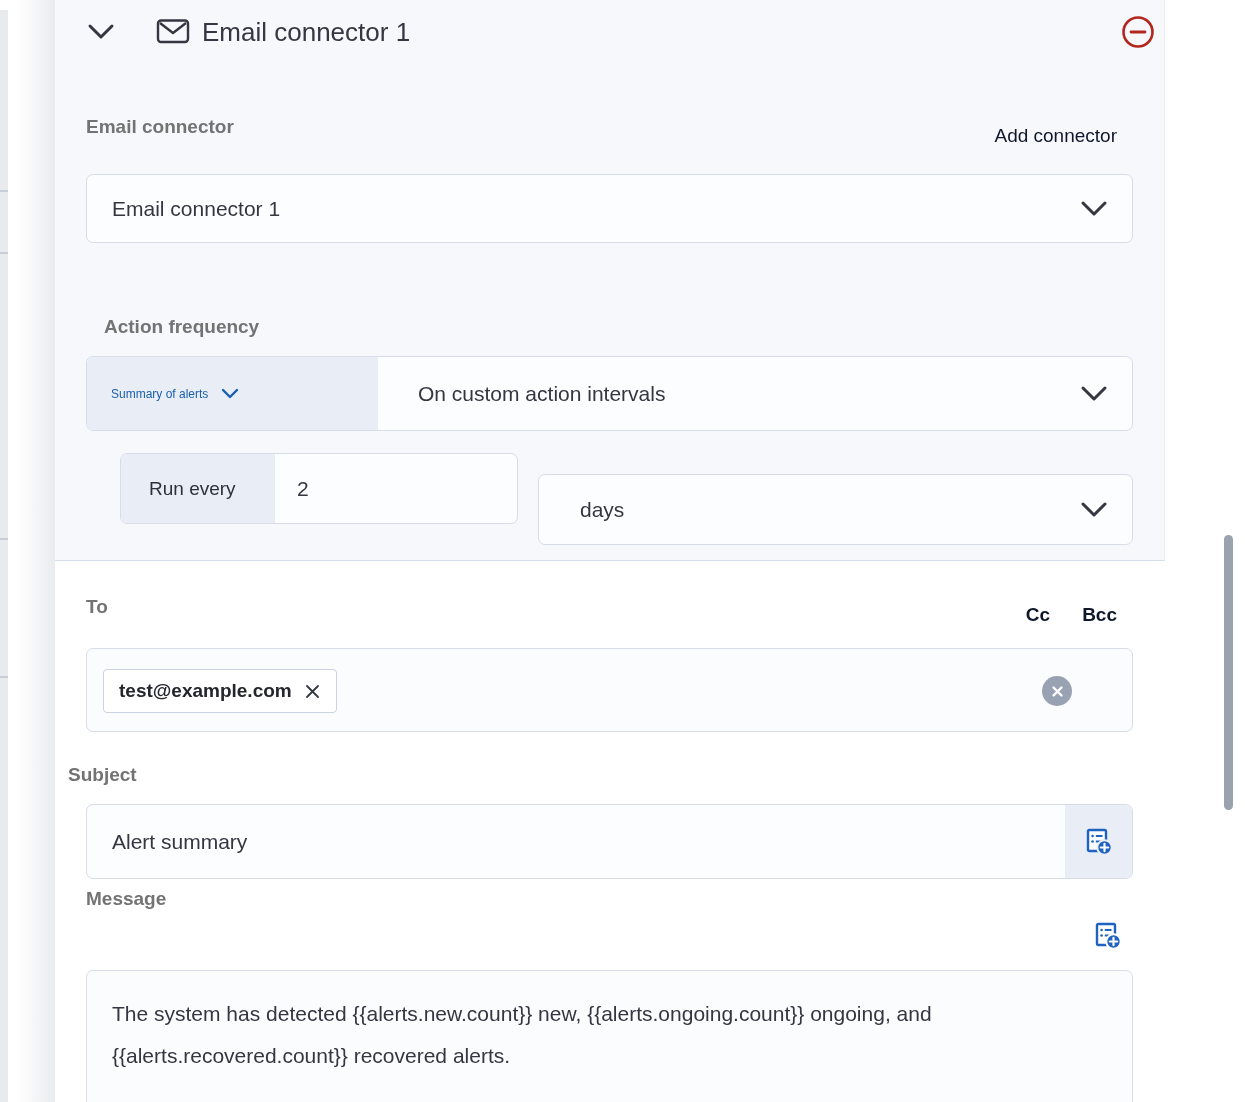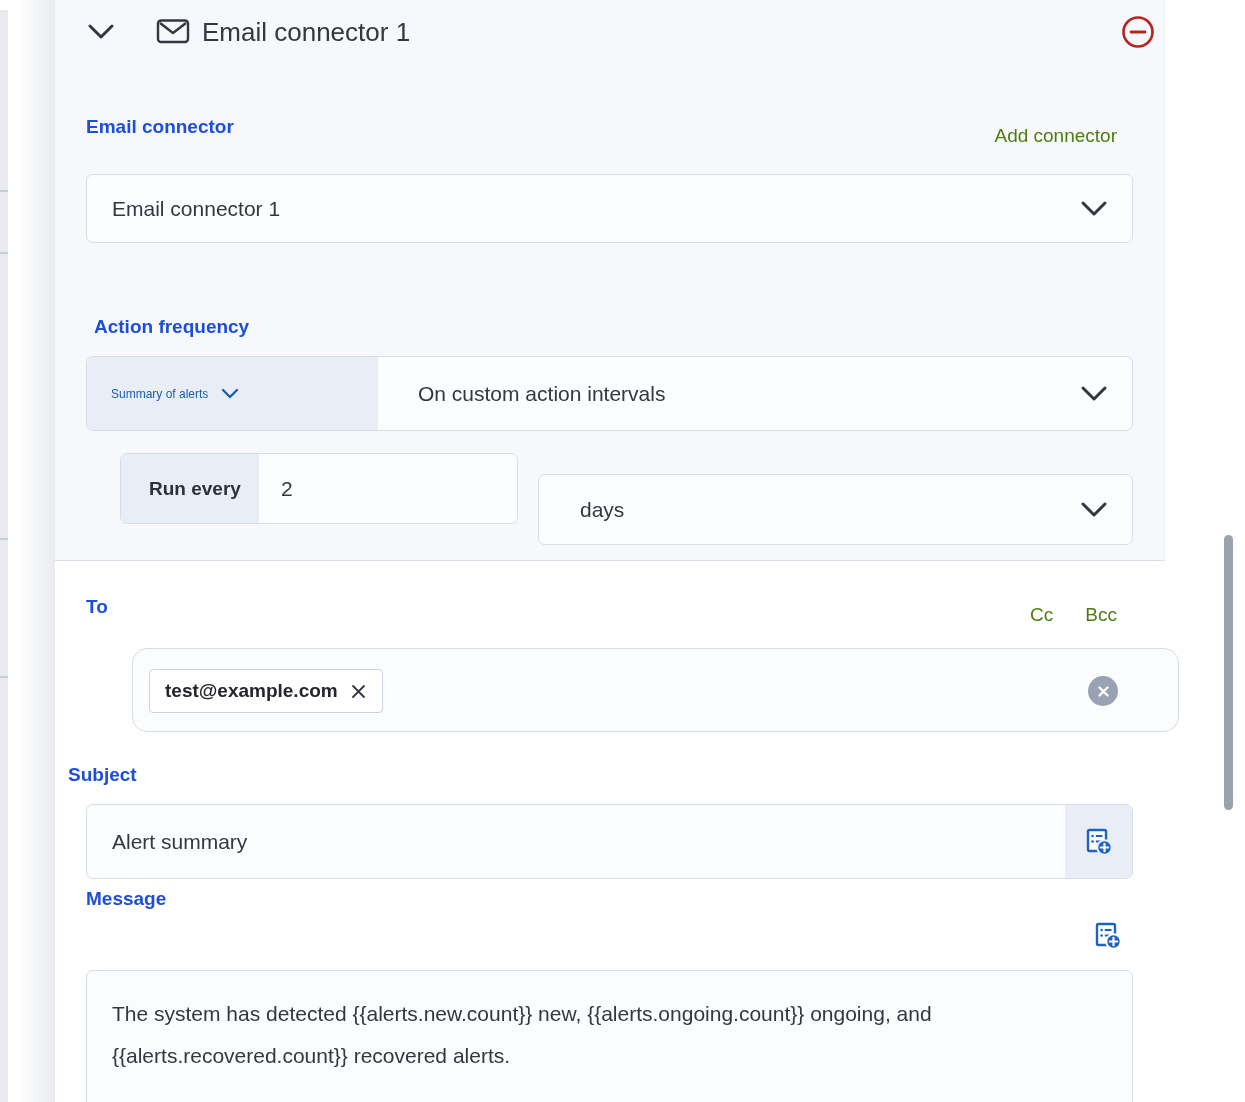--- a/index.html
+++ b/index.html
@@ -17,52 +17,52 @@
   .connector-panel { position:absolute; left:55px; top:0; width:1110px; height:561px;
                      background:#f7f8fc; border-bottom:1px solid #d6dce8; border-right:1px solid #eceef4; }
 
   .icon-btn { background:none; border:none; cursor:pointer; padding:0; display:flex; align-items:center; justify-content:center; }
 
   .hdr-chevron { position:absolute; left:86px; top:16px; width:30px; height:30px; }
   .hdr-mail    { position:absolute; left:156px; top:16px; width:34px; height:30px; }
   .hdr-title   { position:absolute; left:202px; top:17px; font-size:26px; font-weight:500; color:#343741; }
   .hdr-remove  { position:absolute; left:1121px; top:15px; width:34px; height:34px; }
 
-  .form-label { position:absolute; font-size:19px; font-weight:700; color:#1d4ed8; }
-  .link { color:#4d7c0f; font-size:19px; font-weight:500; cursor:pointer; text-decoration:none; background:none; border:none; font-family:inherit; }
+  .form-label { position:absolute; font-size:19px; font-weight:700; color:#737373; }
+  .link { color:#0f172a; font-size:19px; font-weight:500; cursor:pointer; text-decoration:none; background:none; border:none; font-family:inherit; }
 
   .lbl-connector { left:86px; top:116px; }
   .add-connector { position:absolute; right:128px; top:125px; }
 
   .control { position:absolute; background:#fcfdfe; border:1px solid #d6dce8; border-radius:7px; display:flex; align-items:center; cursor:pointer; }
   .control .value { font-size:21px; color:#343741; padding-left:25px; flex:1; white-space:nowrap; overflow:hidden; }
   .control .sel-chevron { margin-right:24px; flex:none; display:flex; }
 
   .sel-connector { left:86px; top:174px; width:1047px; height:69px; }
 
-  .lbl-frequency { left:94px; top:316px; }
+  .lbl-frequency { left:104px; top:316px; }
   .freq-combo { left:86px; top:356px; width:1047px; height:75px; }
   .freq-summary-seg { height:100%; width:291px; background:#e9edf6; border-radius:6px 0 0 6px;
                       display:flex; align-items:center; padding-left:24px; flex:none; cursor:pointer; }
   .freq-summary-seg .seg-label { color:#1a5fad; font-size:12px; font-weight:500; }
   .freq-summary-seg .seg-chevron { margin-left:13px; display:flex; }
 
   .run-group { left:120px; top:453px; width:398px; height:71px; overflow:hidden; }
-  .run-prepend { height:100%; width:138px; background:#e9edf6; display:flex; align-items:center;
-                 padding-left:28px; font-size:19px; font-weight:700; color:#2e3138; flex:none; }
+  .run-prepend { height:100%; width:154px; background:#e9edf6; display:flex; align-items:center;
+                 padding-left:28px; font-size:19px; font-weight:400; color:#2e3138; flex:none; }
   .run-input { border:none; outline:none; background:transparent; font-family:inherit; font-size:21px; color:#343741;
                padding-left:22px; width:100%; height:100%; }
   .unit-select { left:538px; top:474px; width:595px; height:71px;padding-left:16px; }
 
   .lbl-to { left:86px; top:596px; }
   .ccbcc { position:absolute; right:128px; top:604px; display:flex; gap:32px; }
-  .ccbcc .link { font-weight:400; }
+  .ccbcc .link { font-weight:700; }
 
   .to-field { position:absolute; left:86px; top:648px; width:1047px; height:84px; background:#fbfcfe;
-              border:1px solid #d6dce8; border-radius:15px; cursor:text;margin-left:46px; }
+              border:1px solid #d6dce8; border-radius:7px; cursor:text; }
   .pill { position:absolute; left:16px; top:20px; height:44px; background:#fff; border:1px solid #ccd3e0;
           border-radius:4px; display:flex; align-items:center; padding:0 13px 0 15px; }
   .pill .pill-text { font-size:19px; font-weight:700; color:#24262b; }
   .pill .pill-x { margin-left:10px; display:flex; cursor:pointer; background:none; border:none; padding:2px; }
   .clear-btn { position:absolute; right:60px; top:27px; width:30px; height:30px; border-radius:50%;
                background:#98a2b3; border:none; cursor:pointer; display:flex; align-items:center; justify-content:center; }
 
   .lbl-subject { left:68px; top:764px;text-align:center; }
   .subject-ctrl { position:absolute; left:86px; top:804px; width:1047px; height:75px; background:#fcfdfe;
                   border:1px solid #d6dce8; border-radius:7px; display:flex; overflow:hidden; }

